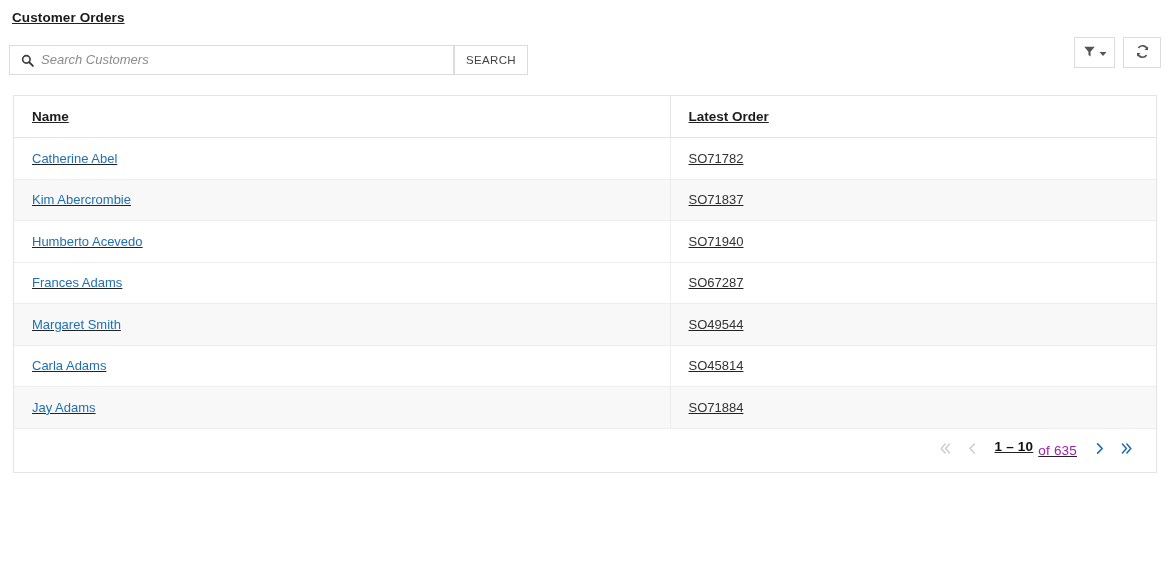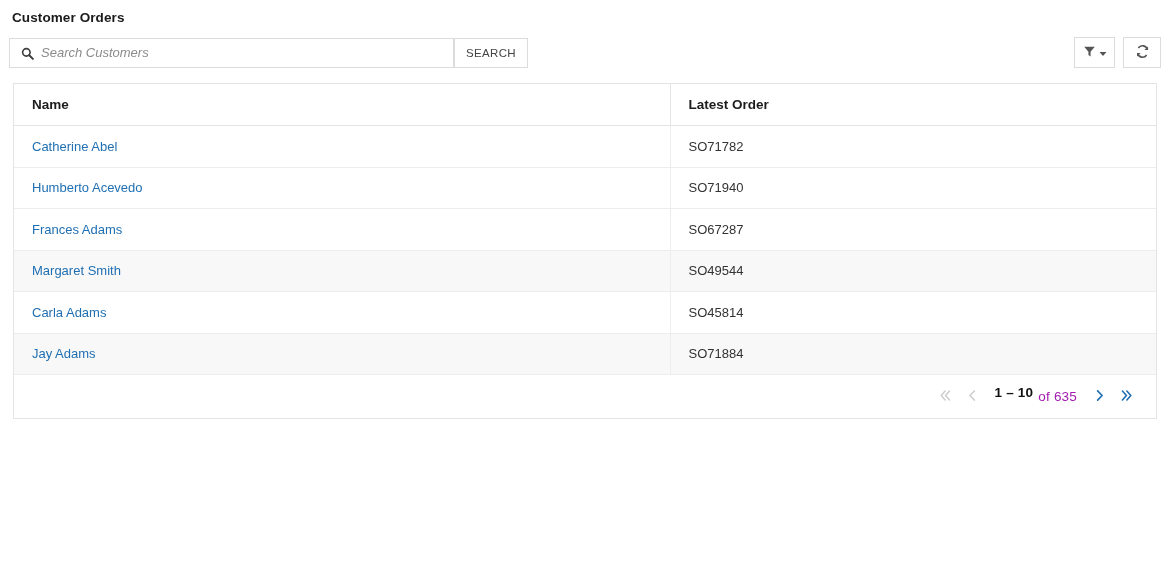--- a/index.html
+++ b/index.html
@@ -14,20 +14,21 @@
     font-size: 13px;
     color: #222222;
     overflow: hidden;
   }
   .page {
     position: relative;
     width: 1170px;
     height: 526px;
     box-sizing: border-box;
     padding: 0 13px;
+    text-decoration: underline;
   }
 
   
   .panel-title {
     font-size: 13.5px;
     font-weight: bold;
     color: #1a1a1a;
     letter-spacing: 0.1px;
     padding-top: 9px;
     padding-bottom: 0;
@@ -37,21 +38,21 @@
 
   
   .toolbar {
     position: relative;
     height: 38px;
     margin-top: 10px;
   }
   .search-group {
     position: absolute;
     left: -4px;
-    top: 1px;
+    top: 8px;
     display: flex;
     align-items: stretch;
   }
   .search-field {
     width: 445px;
     height: 30px;
     box-sizing: border-box;
     border: 1px solid #dcdcdc;
     background: #fff;
     display: flex;
@@ -117,21 +118,21 @@
     align-items: center;
     justify-content: center;
     gap: 3px;
     color: #555555;
     padding: 0;
   }
   .icon-button.filter { width: 41px; }
 
   
   .table-wrap {
-    margin-top: 8px;
+    margin-top: 20px;
     border: 1px solid #e4e4e4;
     border-bottom: none;
     background: #fff;
     box-sizing: border-box;
   }
   table.grid {
     width: 100%;
     border-collapse: collapse;
     table-layout: fixed;
   }
@@ -274,20 +275,24 @@
         <tr>
           <th>Name</th>
           <th class="col-order">Latest Order</th>
         </tr>
       </thead>
       <tbody>
           <tr class="even">
             <td><a class="name-link" href="#">Catherine Abel</a></td>
             <td class="col-order">SO71782</td>
           </tr>
+          <tr class="odd">
+            <td><a class="name-link" href="#">Kim Abercrombie</a></td>
+            <td class="col-order">SO71837</td>
+          </tr>
           <tr class="even">
             <td><a class="name-link" href="#">Humberto Acevedo</a></td>
             <td class="col-order">SO71940</td>
           </tr>
           <tr class="even">
             <td><a class="name-link" href="#">Frances Adams</a></td>
             <td class="col-order">SO67287</td>
           </tr>
           <tr class="odd">
             <td><a class="name-link" href="#">Margaret Smith</a></td>

